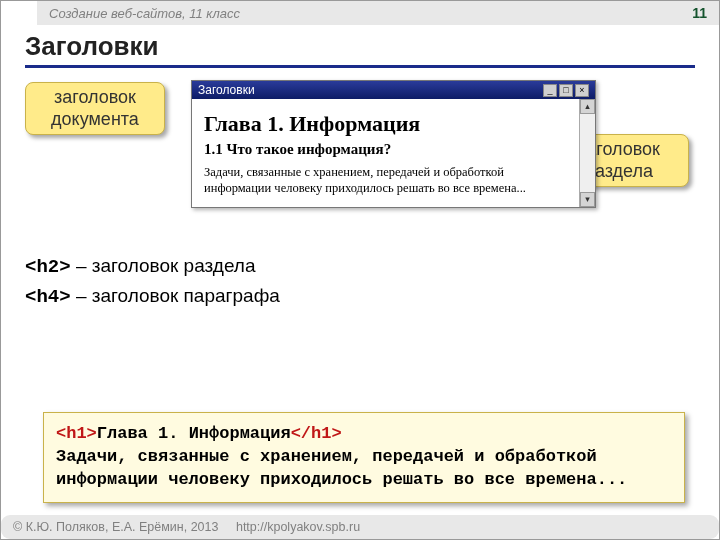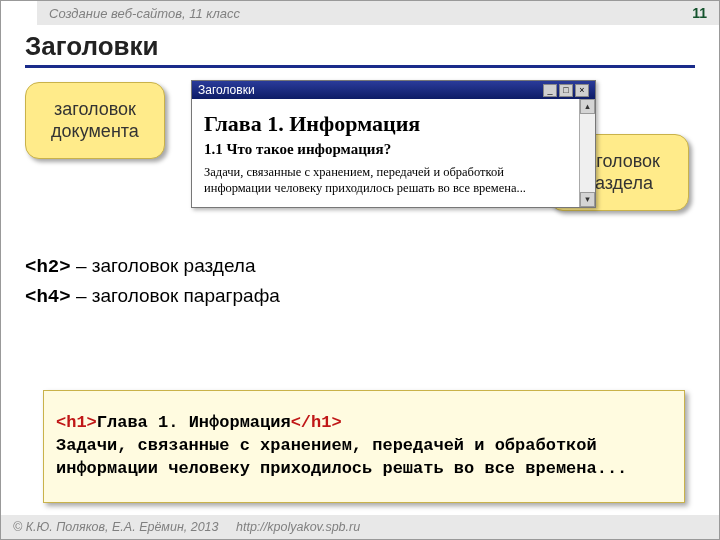--- a/index.html
+++ b/index.html
@@ -36,22 +36,22 @@
   }
   .stage {
     position: relative;
     padding: 8px 24px 0 24px;
     height: 360px;
   }
   .callout {
     position: absolute;
     background: #ffeb8a;
     border: 1px solid #c9b24a;
-    border-radius: 14px;
-    padding: 16px 12px;
+    border-radius: 8px;
+    padding: 4px 12px;
     font-size: 18px;
     color: #333;
     text-align: center;
     line-height: 1.2;
     box-shadow: 3px 3px 4px rgba(0,0,0,.35);
   }
   .callout.left { left: 24px; top: 10px; width: 140px; }
   .callout.right { right: 30px; top: 62px; width: 140px; }
   .win {
     position: absolute;
@@ -124,37 +124,37 @@
   .defs .row { white-space: nowrap; }
   .tag { font-family: "Courier New", monospace; font-weight: bold; }
 
   .codeblock {
     position: absolute;
     left: 42px;
     right: 34px;
     bottom: 36px;
     background: #fffbe0;
     border: 1px solid #c9b24a;
-    padding: 21px 12px;
+    padding: 10px 12px;
     font-family: "Courier New", monospace;
     font-size: 17px;
     font-weight: bold;
     color: #000;
     line-height: 1.35;
     box-shadow: 3px 3px 5px rgba(0,0,0,.35);
   }
   .red { color: #c01717; }
   .footer {
     position: absolute;
     bottom: 0; left: 0; right: 0;
     background: #e8e8e8;
     color: #808080;
     font-size: 12.5px;
-    font-style: italic;
     padding: 5px 12px;
+    border-radius: 9px;
   }
   .footer .url { margin-left: 14px; }
 </style>
 </head>
 <body>
 
 <div class="topbar">
   <span>Создание веб-сайтов, 11 класс</span>
   <span class="pagenum">11</span>
 </div>

